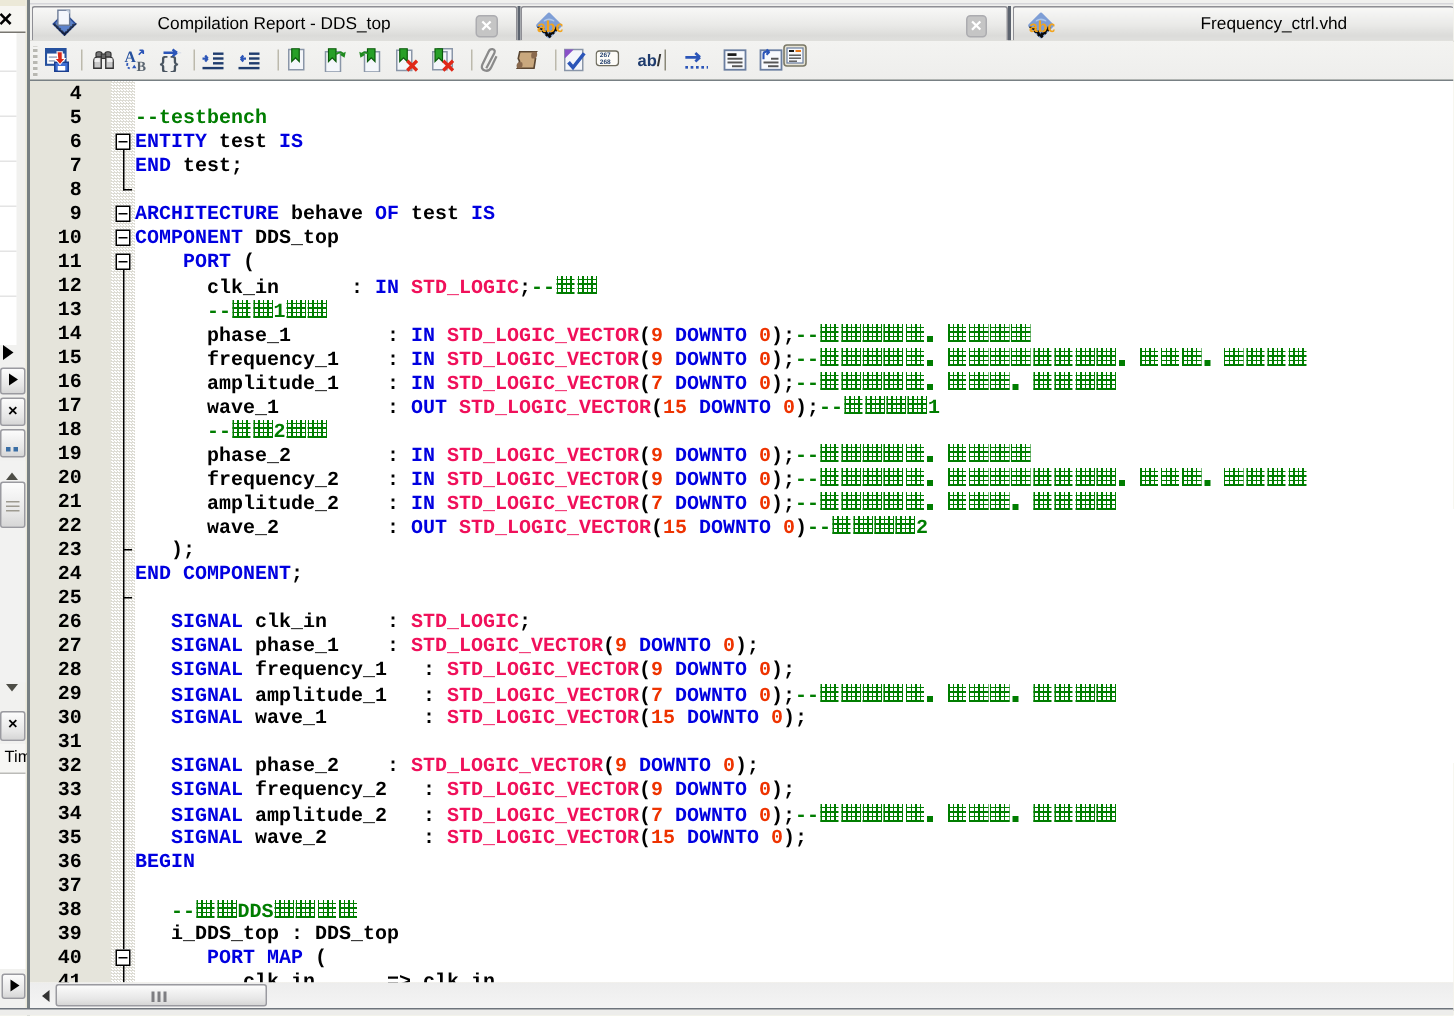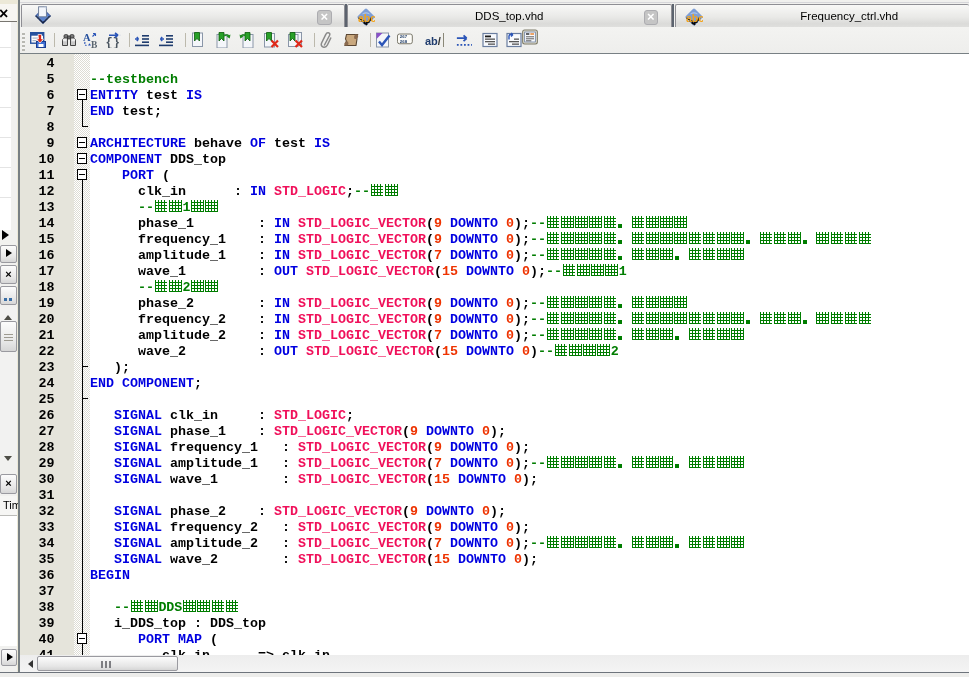--- a/index.html
+++ b/index.html
@@ -96,30 +96,30 @@
 <div id="tabbar">
   <div class="abs" style="left:0;top:1.5px;width:949px;height:1px;background:#D6D6DA"></div>
   <div class="tab" style="left:1px;width:323.5px">
     <svg class="abs" style="left:12px;top:1.5px" width="18" height="18" viewBox="0 0 18 18">
       <path d="M9 2.5 L16.5 10 L9 17.5 L1.5 10 Z" fill="#5B82CC" stroke="#2A4A94" stroke-width="1"></path>
       <path d="M1.5 10 L9 17.5 L16.5 10 L13.5 13 L9 16 L4.5 13 Z" fill="#15307E"></path>
       <path d="M9 17.5 L16.5 10 L15 10 L9 16 L3 10 L1.5 10 Z" fill="#111" opacity="0.6" stroke="#111" stroke-width="0.8" stroke-dasharray="1.3 1.1"></path>
       <rect x="4.6" y="0.8" width="7.8" height="10" fill="#F3F6FC" stroke="#687894" stroke-width="0.9"></rect>
       <path d="M12.4 0.8 L12.4 3.2 L10 0.8 Z" fill="#C8D2E2"></path>
     </svg>
+    <div class="lbl">Compilation Report - DDS_top</div>
     <div class="tclose" style="right:12px">×</div>
   </div>
   <div class="tab" style="left:327px;width:324.5px">
     <svg class="abs" style="left:8.5px;top:3px" width="18" height="18" viewBox="0 0 18 18">
       <path d="M9 2 L16 9 L9 16 L2 9 Z" fill="#7E9ED6" stroke="#7E9ED6" stroke-width="3" stroke-linejoin="round"></path>
       <path d="M5.5 5.5 Q9 3 12.5 5.5 L12.5 6.5 Q9 4.5 5.5 6.5 Z" fill="#AEC6E8"></path>
       <path d="M9 17 L15.5 10.5 L13.5 10.5 L9 15 L4.5 10.5 L2.5 10.5 Z" fill="#0A0A0A" stroke="#0A0A0A" stroke-width="1.4" stroke-dasharray="1.7 1.5"></path>
       <text x="1" y="13.5" font-size="10.5" font-weight="bold" fill="#F2A41E" font-family="Liberation Sans">abc</text>
     </svg>
-    <div class="lbl">DDS_top.vhd</div>
     <div class="tclose" style="right:12.5px">×</div>
   </div>
   <div class="tab" style="left:654.5px;width:294.5px;border-right:none">
     <svg class="abs" style="left:9px;top:3px" width="18" height="18" viewBox="0 0 18 18">
       <path d="M9 2 L16 9 L9 16 L2 9 Z" fill="#7E9ED6" stroke="#7E9ED6" stroke-width="3" stroke-linejoin="round"></path>
       <path d="M5.5 5.5 Q9 3 12.5 5.5 L12.5 6.5 Q9 4.5 5.5 6.5 Z" fill="#AEC6E8"></path>
       <path d="M9 17 L15.5 10.5 L13.5 10.5 L9 15 L4.5 10.5 L2.5 10.5 Z" fill="#0A0A0A" stroke="#0A0A0A" stroke-width="1.4" stroke-dasharray="1.7 1.5"></path>
       <text x="1" y="13.5" font-size="10.5" font-weight="bold" fill="#F2A41E" font-family="Liberation Sans">abc</text>
     </svg>
     <div class="lbl" style="left:27px">Frequency_ctrl.vhd</div>

